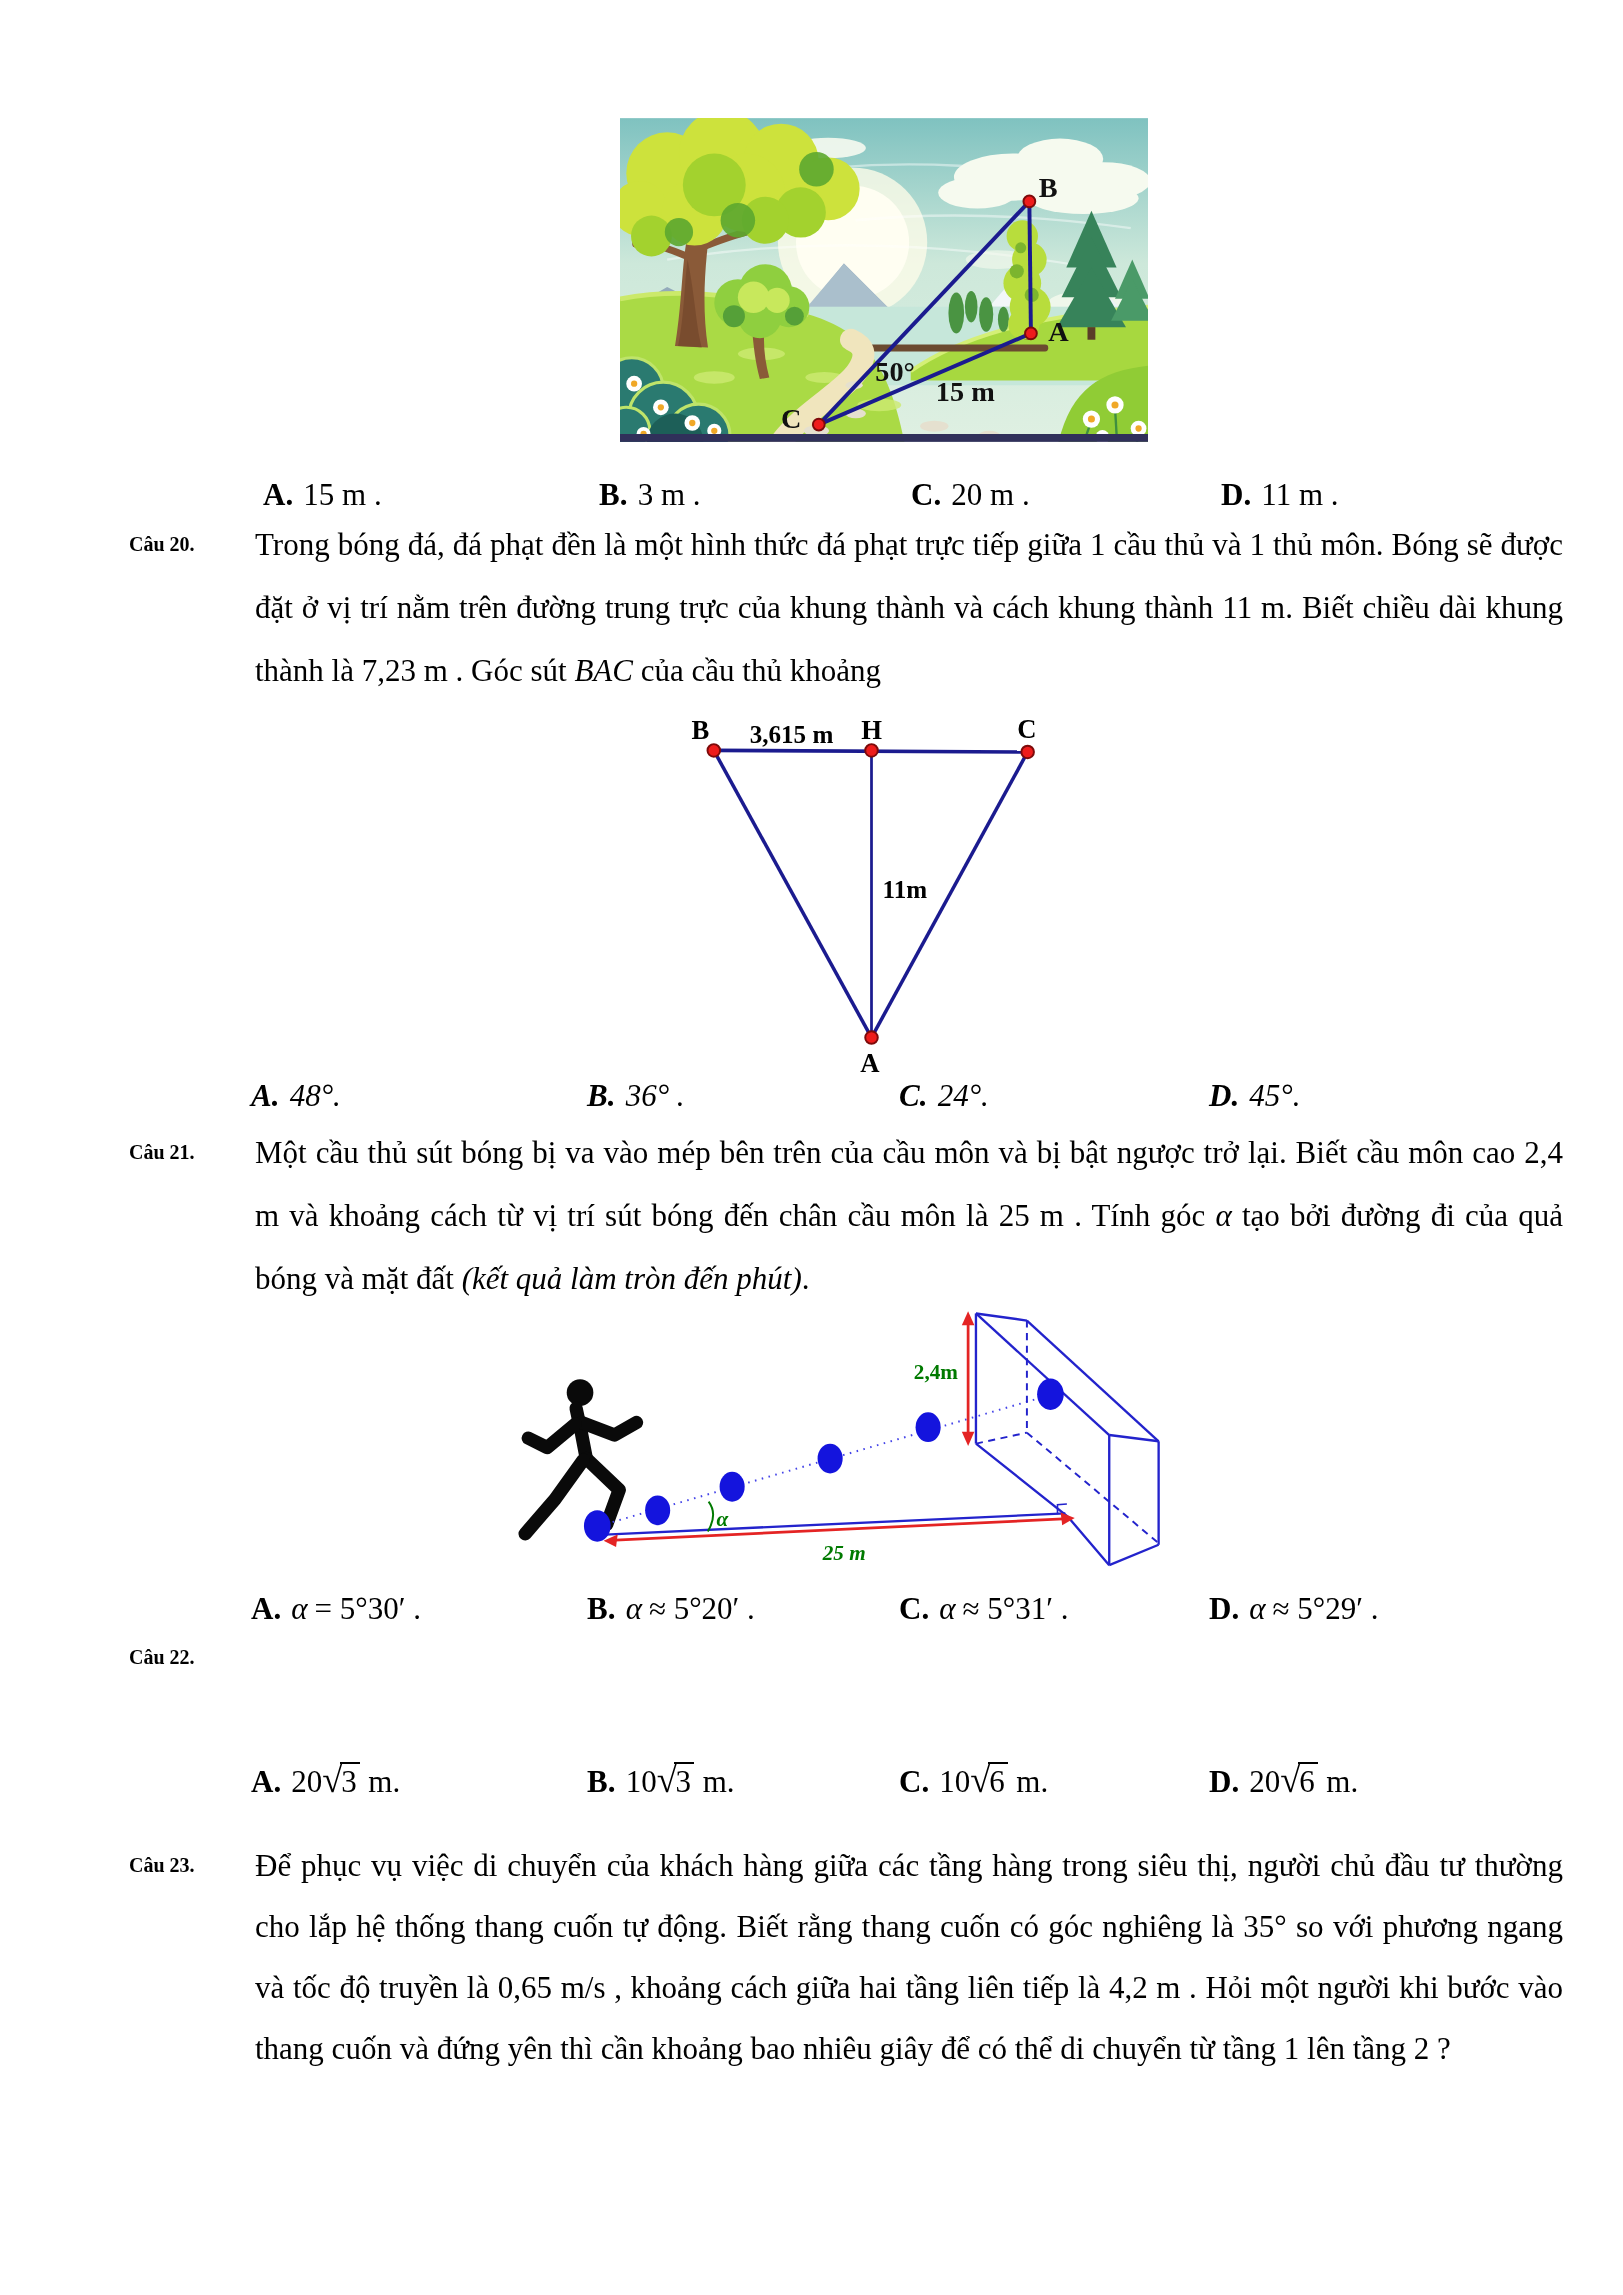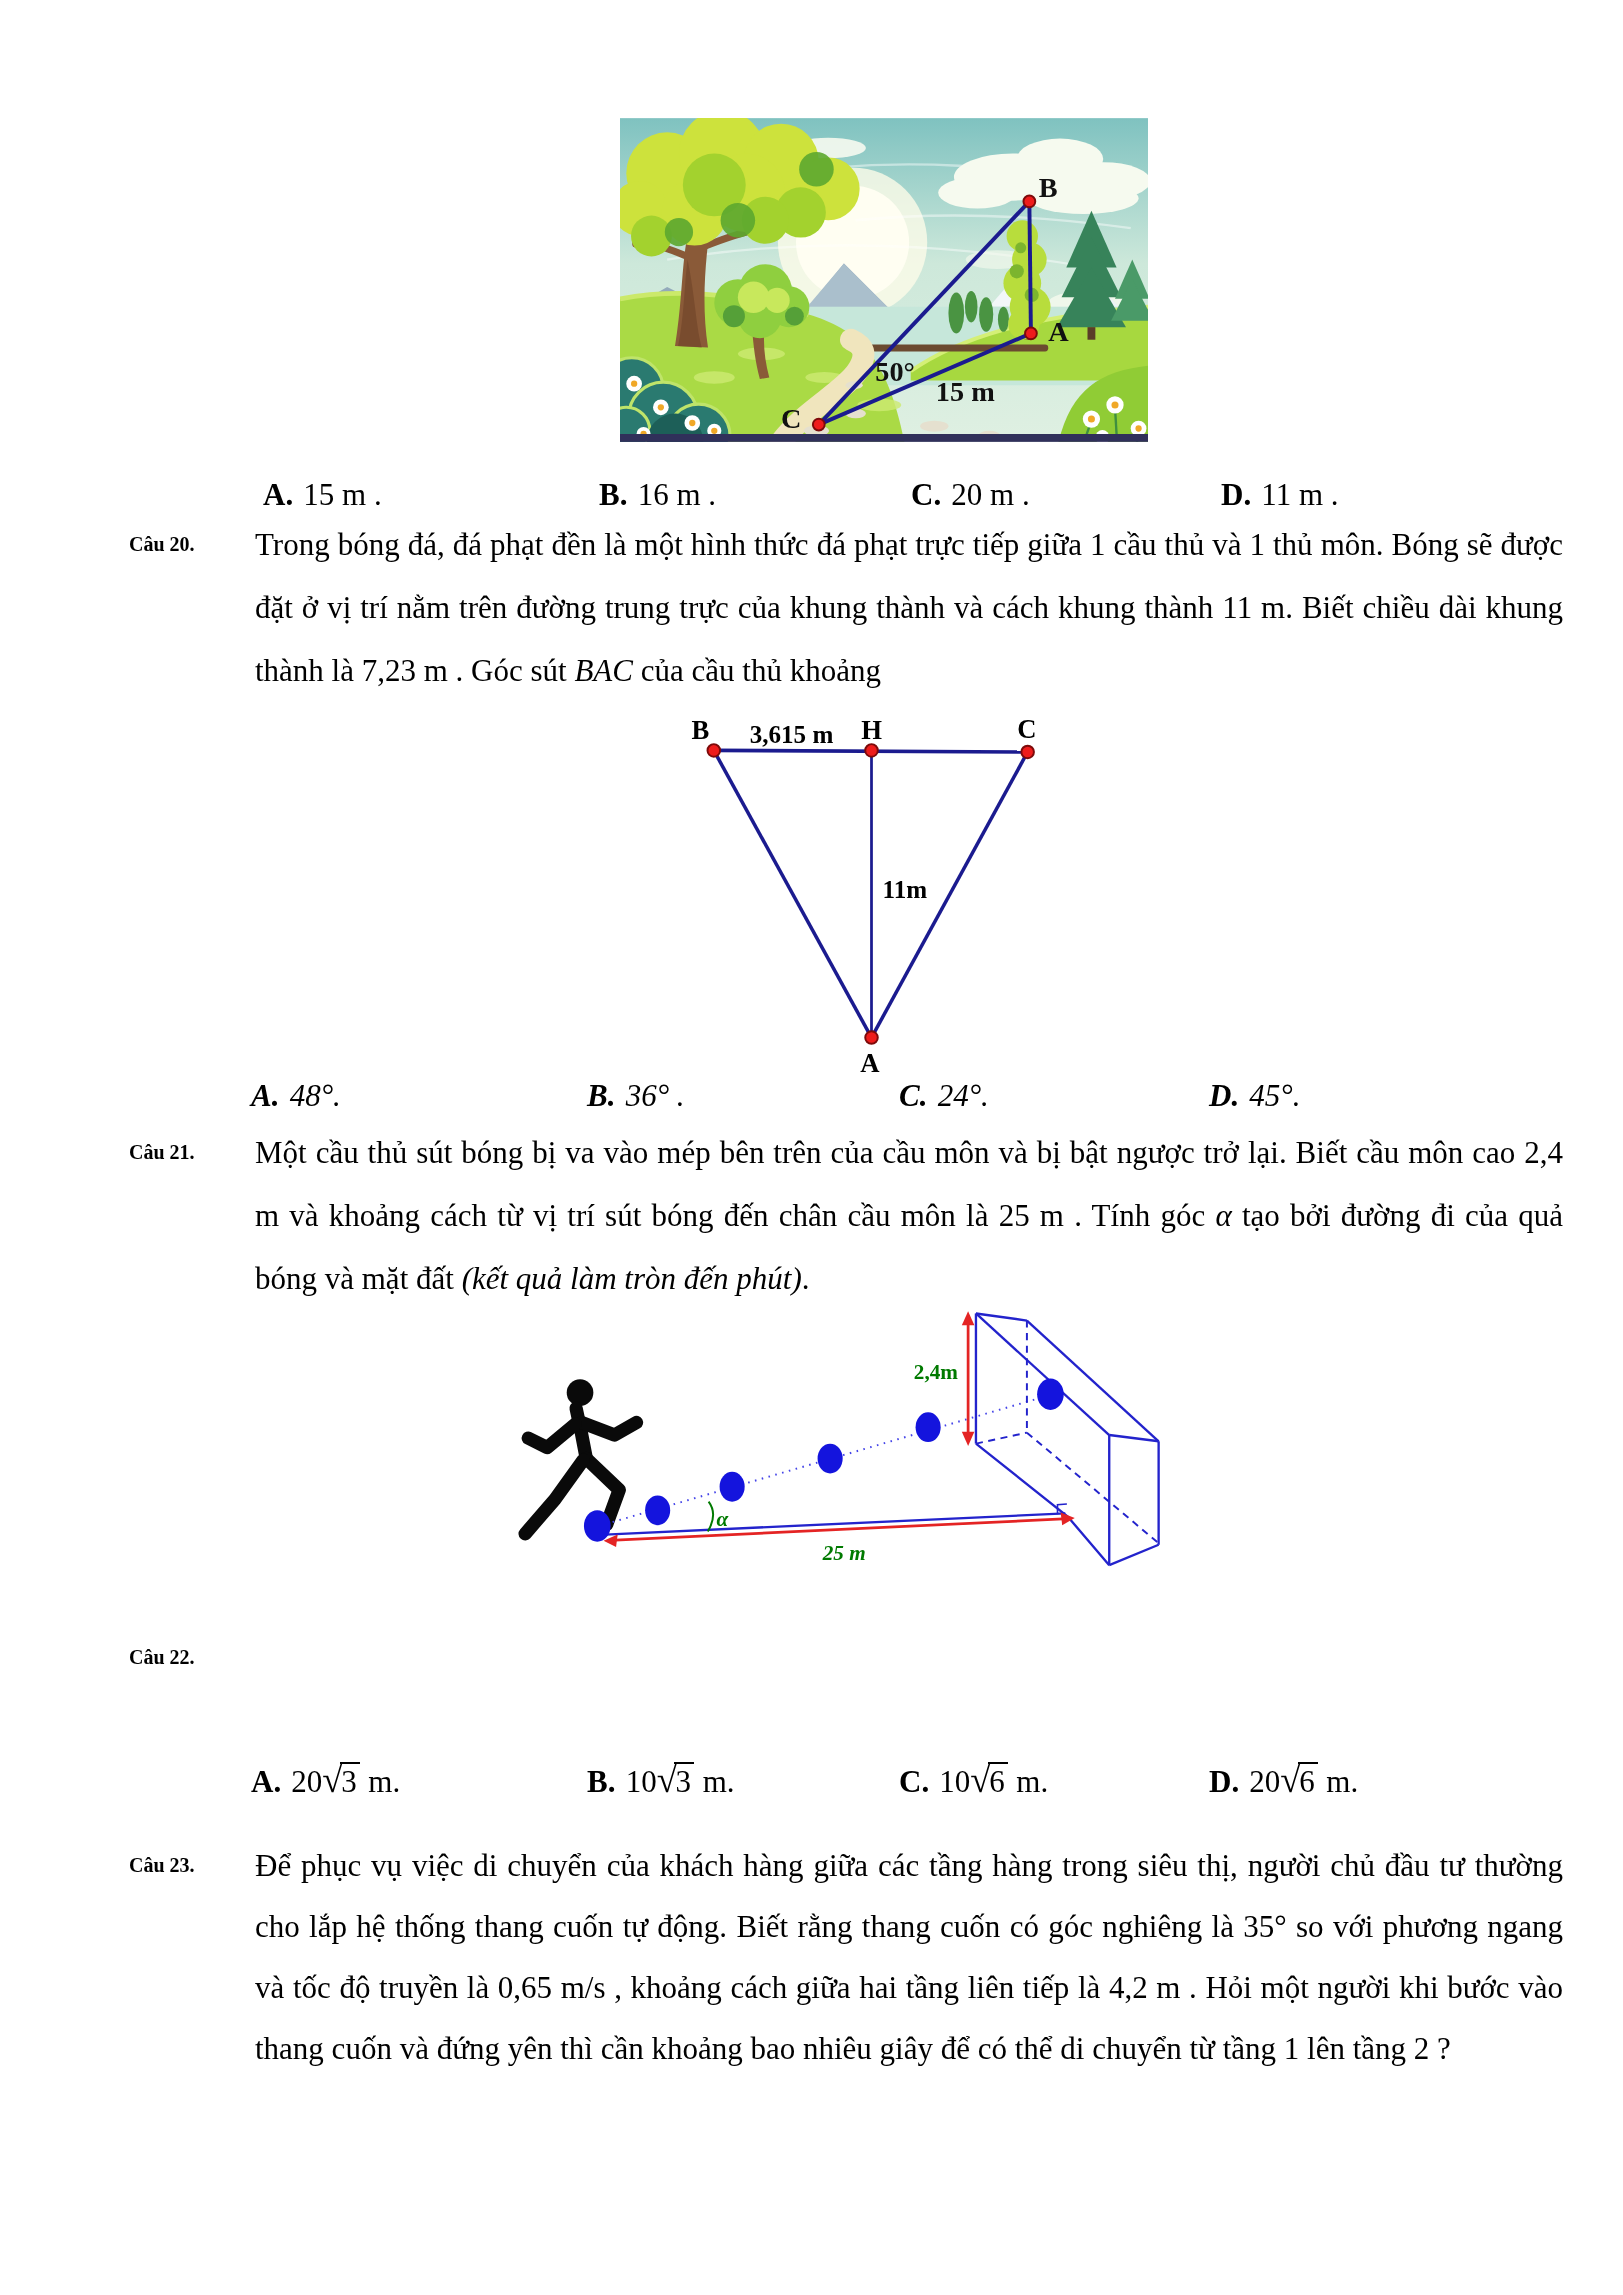--- a/index.html
+++ b/index.html
@@ -227,21 +227,21 @@
       <text x="533" y="100" class="flabel">B</text>
       <text x="545" y="284" class="flabel">A</text>
       <text x="205" y="394" class="flabel">C</text>
       <text x="325" y="334" class="flabel">50°</text>
       <text x="402" y="360" class="flabel">15 m</text>
     </svg>
   </div>
 
   <div class="row" style="top:477px;margin-left:12px;">
     <span class="opt" style="left:251px;"><b class="ltr">A.</b><span>15 m .</span></span>
-    <span class="opt" style="left:587px;"><b class="ltr">B.</b><span>16 m .</span></span>
+    <span class="opt" style="left:587px;"><b class="ltr">B.</b><span>3 m .</span></span>
     <span class="opt" style="left:899px;"><b class="ltr">C.</b><span>20 m .</span></span>
     <span class="opt" style="left:1209px;"><b class="ltr">D.</b><span>11 m .</span></span>
   </div>
 
   <div class="qlabel" style="top:513px;">Câu 20.</div>
   <div class="par" style="top:513px;"><span>Trong bóng đá, đá phạt đền là một hình thức đá phạt trực tiếp giữa 1 cầu thủ và 1 thủ môn. Bóng sẽ được đặt ở vị trí nằm trên đường trung trực của khung thành và cách khung thành 11 m. Biết chiều dài khung thành là 7,23 m . Góc sút </span><span class="mathit">BAC</span><span> của cầu thủ khoảng</span></div>
 
   <div class="fig" style="left:675px;top:719px;width:393px;height:357px;">
     <svg width="393" height="357" viewBox="0 0 500 455">
       <g stroke="#1b1b8f" fill="none">
@@ -331,20 +331,26 @@
         <polygon points="749,268 731,261 733,277" fill="#e42424"></polygon>
       </g>
 
       <path d="M282,247 Q294,263 281,285" stroke="#007a00" stroke-width="2.5" fill="none"></path>
       <text x="292" y="278" class="glabel" font-style="italic">α</text>
       <text x="600" y="90" class="glabel" text-anchor="end">2,4m</text>
       <text x="455" y="322" class="glabel" font-style="italic" text-anchor="middle">25 m</text>
     </svg>
   </div>
 
+  <div class="row" style="top:1591px;">
+    <span class="opt" style="left:251px;"><b class="ltr">A.</b><span class="mathit">α</span><span class="rest">= 5°30′ .</span></span>
+    <span class="opt" style="left:587px;"><b class="ltr">B.</b><span class="mathit">α</span><span class="rest">≈ 5°20′ .</span></span>
+    <span class="opt" style="left:899px;"><b class="ltr">C.</b><span class="mathit">α</span><span class="rest">≈ 5°31′ .</span></span>
+    <span class="opt" style="left:1209px;"><b class="ltr">D.</b><span class="mathit">α</span><span class="rest">≈ 5°29′ .</span></span>
+  </div>
 
   <div class="qlabel" style="top:1626px;">Câu 22.</div>
 
   <div class="row" style="top:1761px;">
     <span class="opt" style="left:251px;"><b class="ltr">A.</b><span class="coef">20</span><span class="sqrt">√</span><span class="rad">3</span><span class="unit">m.</span></span>
     <span class="opt" style="left:587px;"><b class="ltr">B.</b><span class="coef">10</span><span class="sqrt">√</span><span class="rad">3</span><span class="unit">m.</span></span>
     <span class="opt" style="left:899px;"><b class="ltr">C.</b><span class="coef">10</span><span class="sqrt">√</span><span class="rad">6</span><span class="unit">m.</span></span>
     <span class="opt" style="left:1209px;"><b class="ltr">D.</b><span class="coef">20</span><span class="sqrt">√</span><span class="rad">6</span><span class="unit">m.</span></span>
   </div>
 

